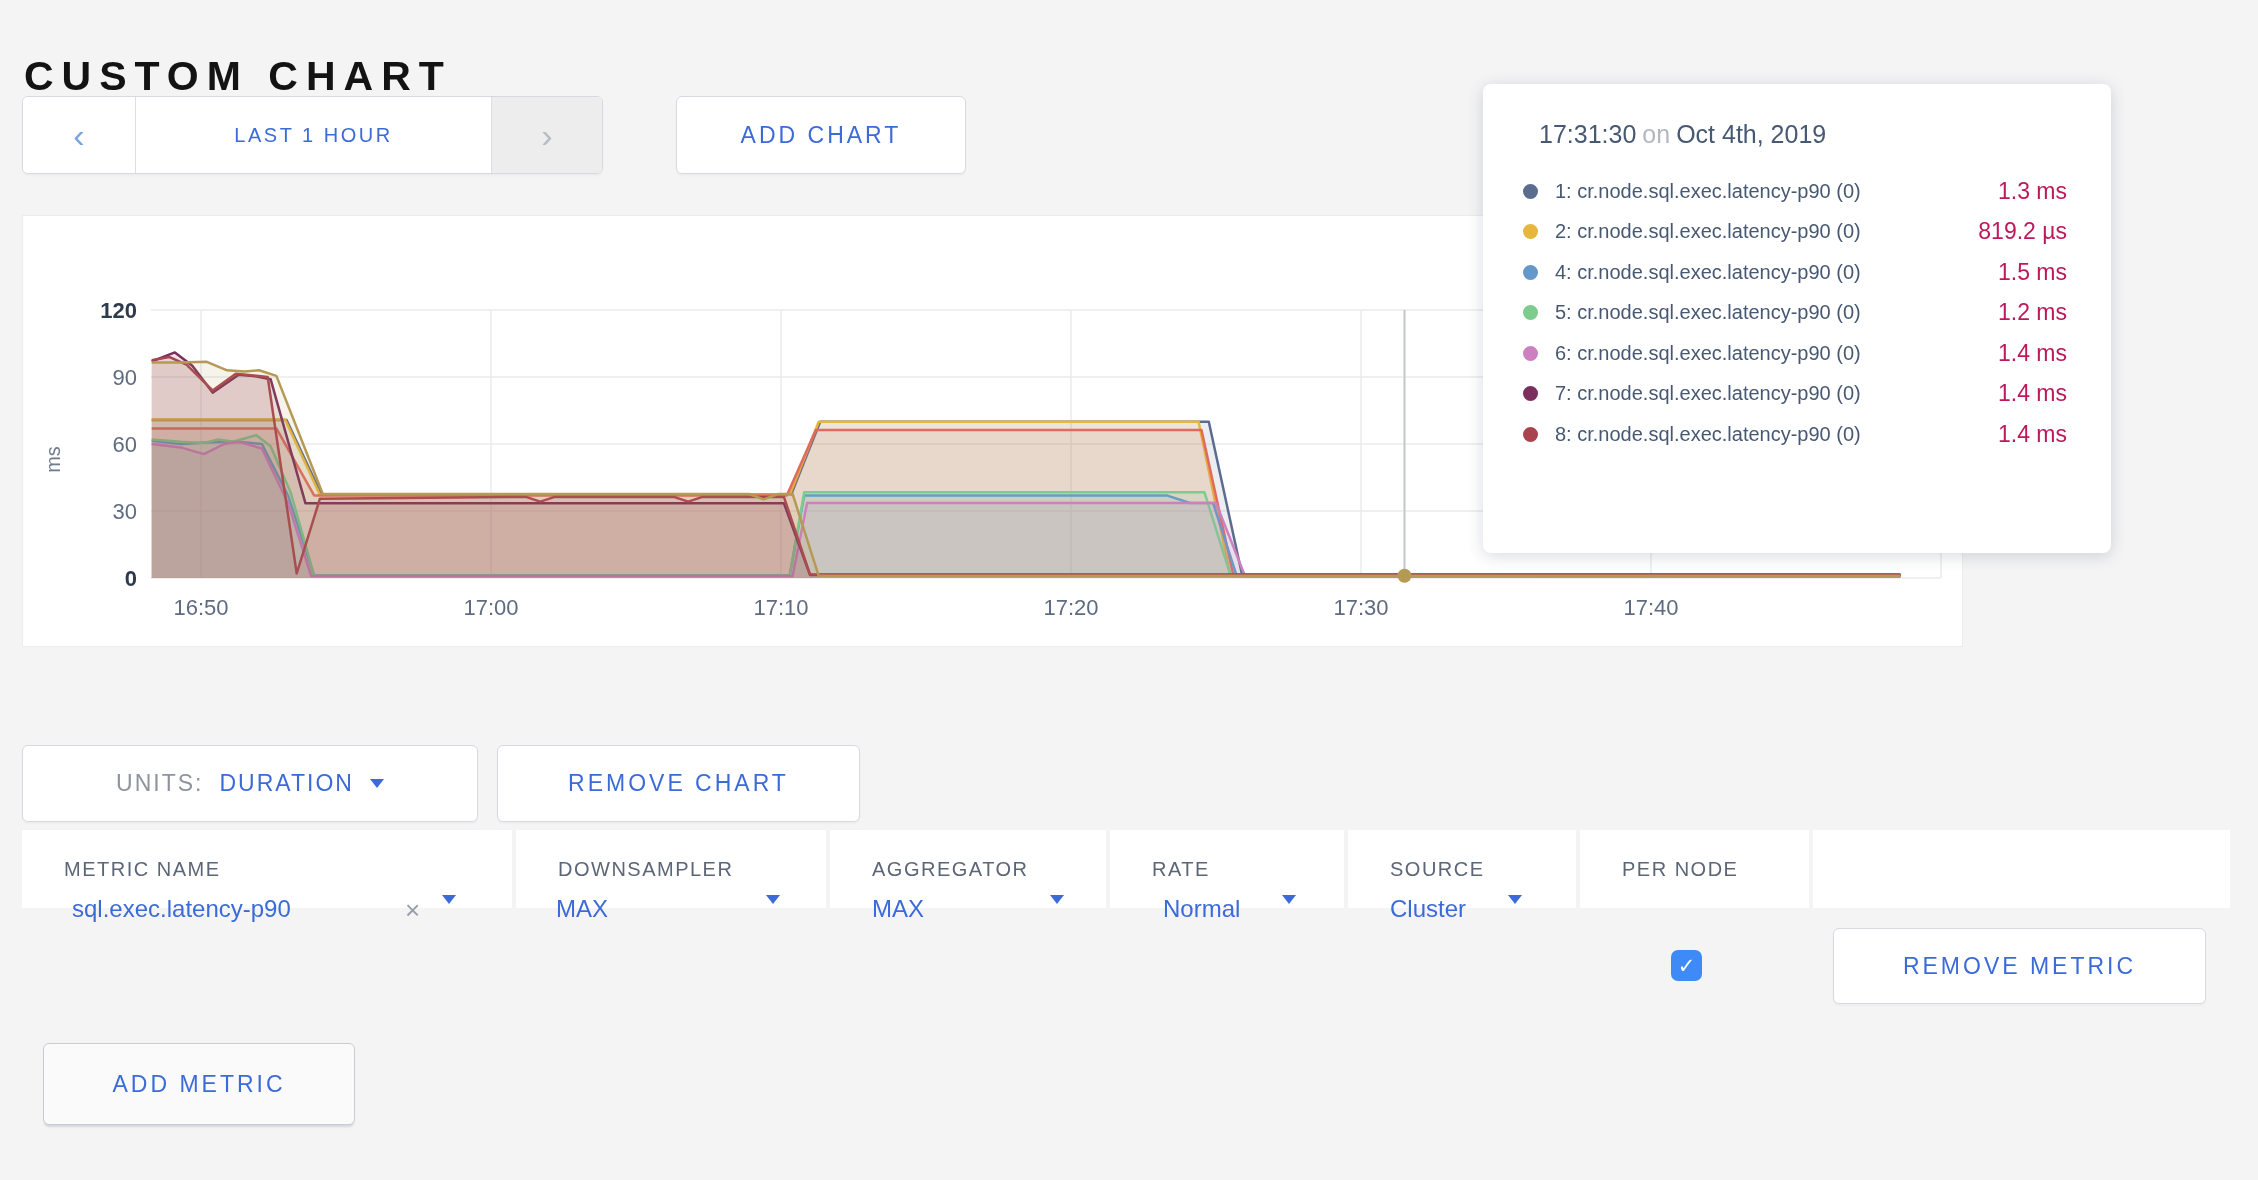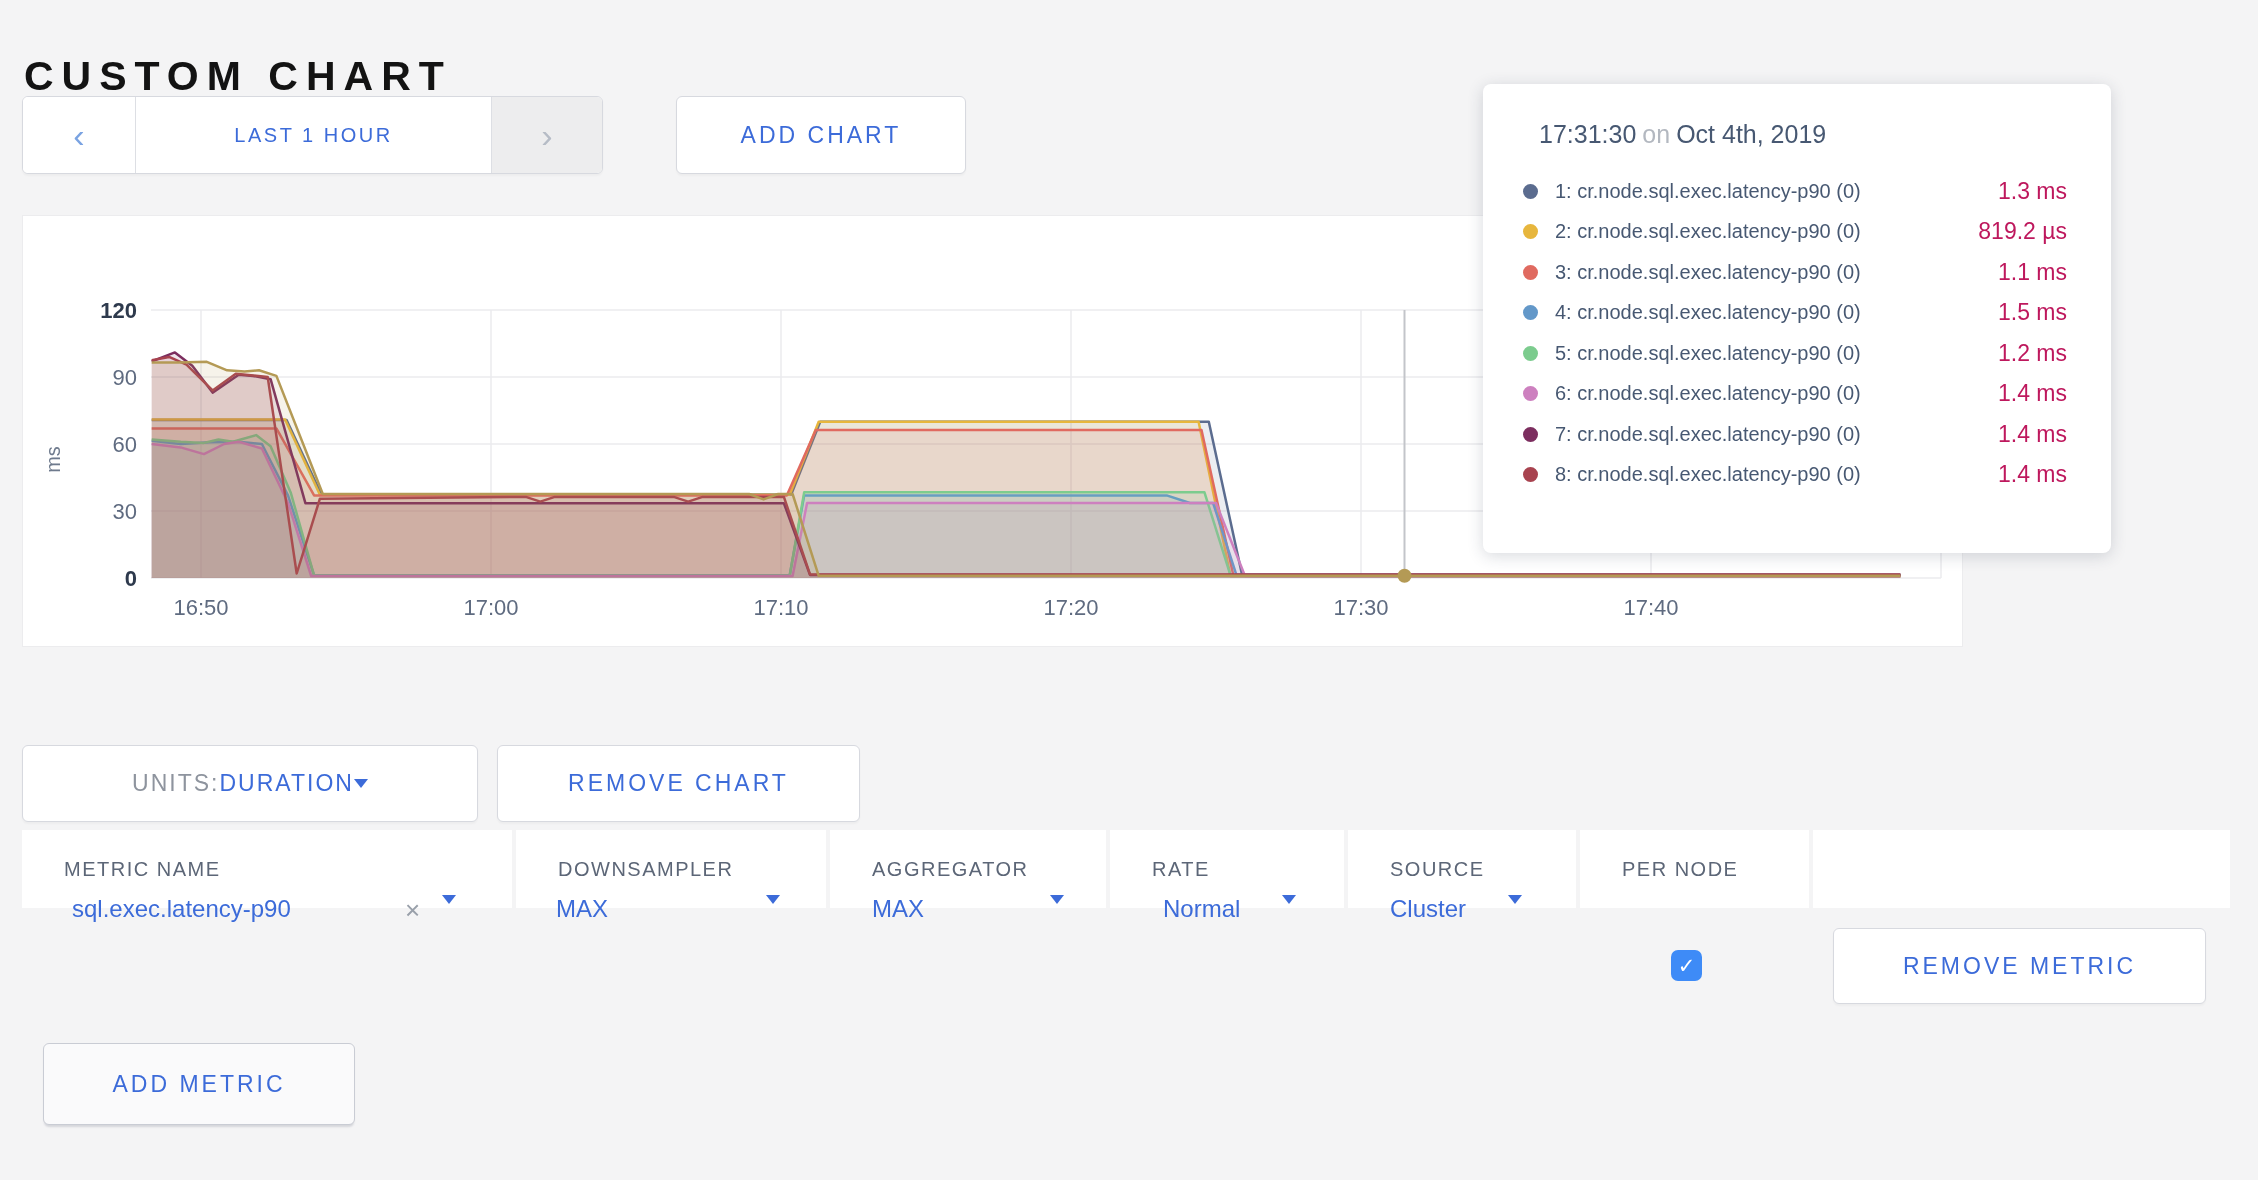--- a/index.html
+++ b/index.html
@@ -26,21 +26,21 @@
          background:#fff; border:1px solid #d7d9df; border-radius:6px;
          color:#3c6bd9; font-size:23px; letter-spacing:3px; cursor:pointer;
          box-shadow:0 2px 2px rgba(0,0,0,0.03); }
   #add-chart-btn { left:676px; top:96px; width:290px; height:78px; }
   #remove-chart-btn { left:497px; top:745px; width:363px; height:77px; }
   #remove-metric-btn { left:1833px; top:928px; width:373px; height:76px; }
   #add-metric-btn { left:43px; top:1043px; width:312px; height:82px; background:#fafafb;
                     border-color:#c9ccd4; box-shadow:0 3px 2px -1px rgba(70,80,100,0.18); }
 
   #units-btn { left:22px; top:745px; width:456px; height:77px; position:absolute;
-               display:flex; align-items:center; justify-content:center; gap:0;
+               display:flex; align-items:center; justify-content:center; gap:16px;
                background:#fff; border:1px solid #d7d9df; border-radius:6px;
                cursor:pointer; box-shadow:0 2px 2px rgba(0,0,0,0.03); }
   #units-btn .units-key { color:#8e949e; font-size:23px; letter-spacing:2px; }
   #units-btn .units-val { color:#3c6bd9; font-size:23px; letter-spacing:2px; }
 
   .caret { width:0; height:0; border-left:7px solid transparent;
            border-right:7px solid transparent; border-top:9px solid #3c6bd9; }
 
   
   #chart-card { left:22px; top:215px; width:1941px; height:432px; background:#fff;
@@ -155,25 +155,20 @@
         <span class="tt-dot" style="background: rgb(91, 108, 143);"></span>
         <span class="tt-label">1: cr.node.sql.exec.latency-p90 (0)</span>
         <span class="tt-value">1.3 ms</span>
       </div>
       <div class="tt-row">
         <span class="tt-dot" style="background: rgb(231, 182, 61);"></span>
         <span class="tt-label">2: cr.node.sql.exec.latency-p90 (0)</span>
         <span class="tt-value">819.2 µs</span>
       </div>
       <div class="tt-row">
-        <span class="tt-dot" style="background: rgb(224, 106, 96);"></span>
-        <span class="tt-label">3: cr.node.sql.exec.latency-p90 (0)</span>
-        <span class="tt-value">1.1 ms</span>
-      </div>
-      <div class="tt-row">
         <span class="tt-dot" style="background: rgb(99, 152, 201);"></span>
         <span class="tt-label">4: cr.node.sql.exec.latency-p90 (0)</span>
         <span class="tt-value">1.5 ms</span>
       </div>
       <div class="tt-row">
         <span class="tt-dot" style="background: rgb(124, 204, 142);"></span>
         <span class="tt-label">5: cr.node.sql.exec.latency-p90 (0)</span>
         <span class="tt-value">1.2 ms</span>
       </div>
       <div class="tt-row">

